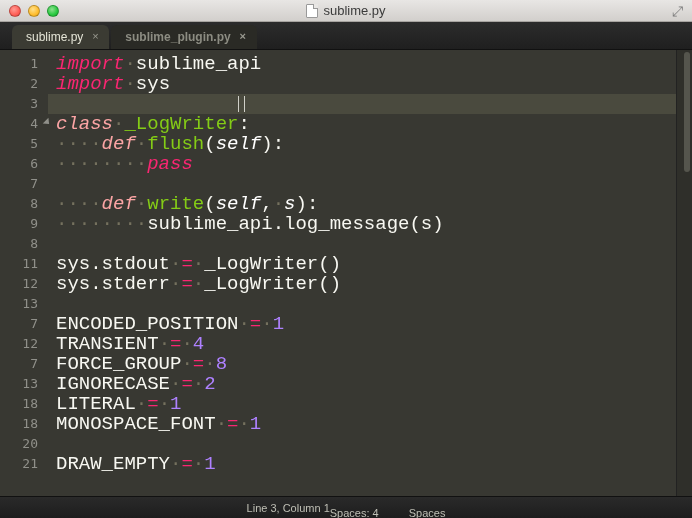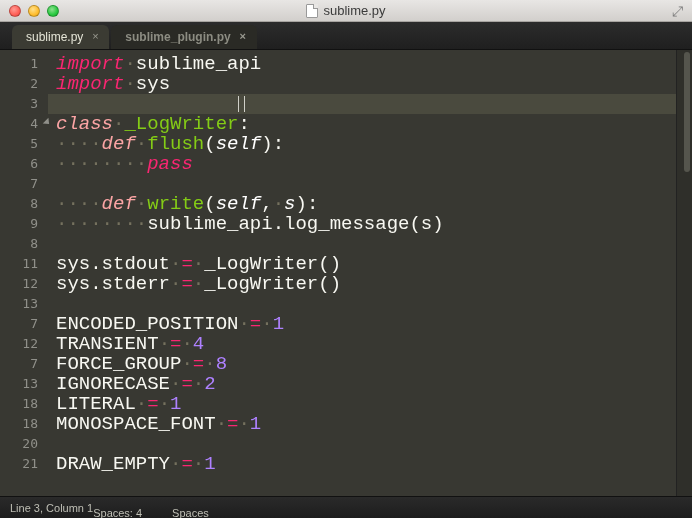--- a/index.html
+++ b/index.html
@@ -32,21 +32,21 @@
 .dots { color:#75715e; }
 .kw-red { color:#f92672; font-style:italic; }
 .kw-blue { color:#fca5a5; font-style:italic; }
 .fn-green { color:#84cc16; }
 .param { color:#ffffff; font-style:italic; }
 .op-red { color:#f92672; }
 .num { color:#ae81ff; }
 .plain { color:#f8f8f2; }
 .minimap { width:16px; background:#2f2f2a; border-left:1px solid #222; position:relative; }
 .minimap .thumb { position:absolute; top:2px; right:2px; width:6px; height:120px; background:#55554d; border-radius:3px; }
-.statusbar { height:22px; background:linear-gradient(#2a2a2a,#1d1d1d); border-top:1px solid #111; color:#bfbfb5; font:11px Helvetica,Arial,sans-serif; display:flex; align-items:center; padding:0 10px; justify-content:flex-start; }
+.statusbar { height:22px; background:linear-gradient(#2a2a2a,#1d1d1d); border-top:1px solid #111; color:#bfbfb5; font:11px Helvetica,Arial,sans-serif; display:flex; align-items:center; padding:0 10px; justify-content:center; }
 .statusbar .right { display:flex; gap:30px;margin-top:11px; }
 </style>
 </head>
 <body>
 
 <div class="window">
 
   <div class="titlebar">
     <div class="traffic">
       <div class="tl rd"></div>

